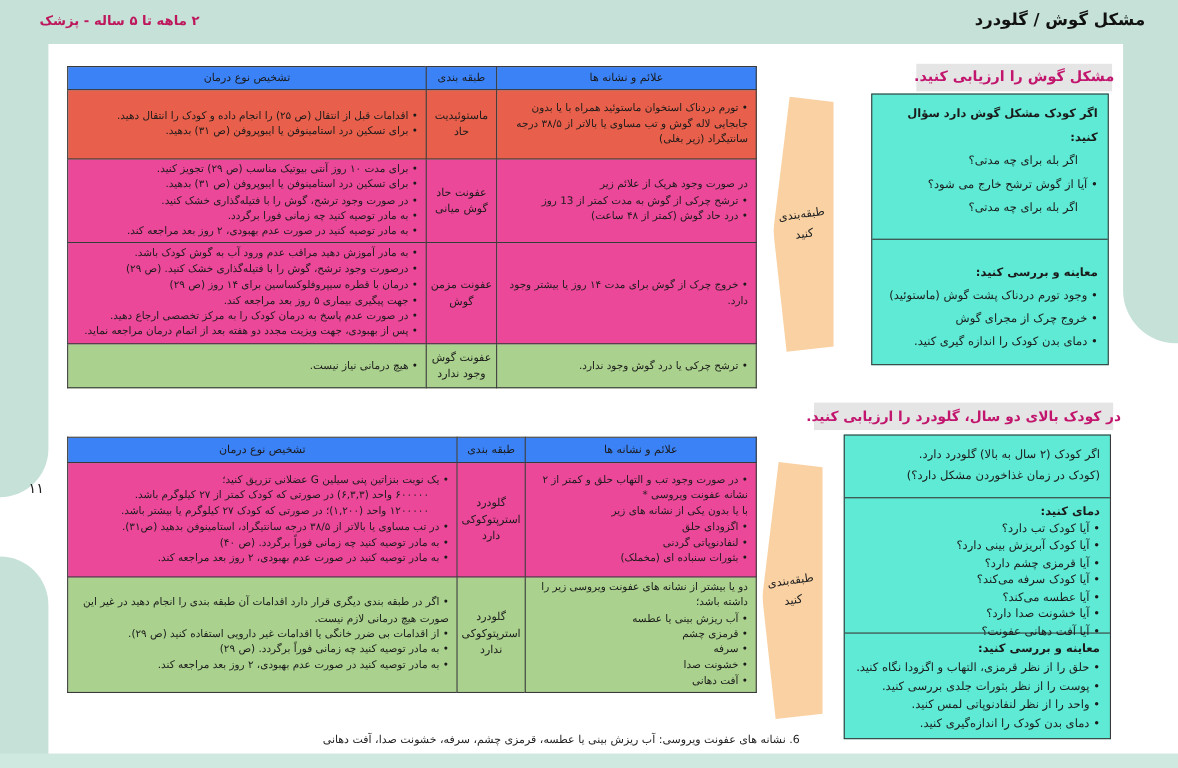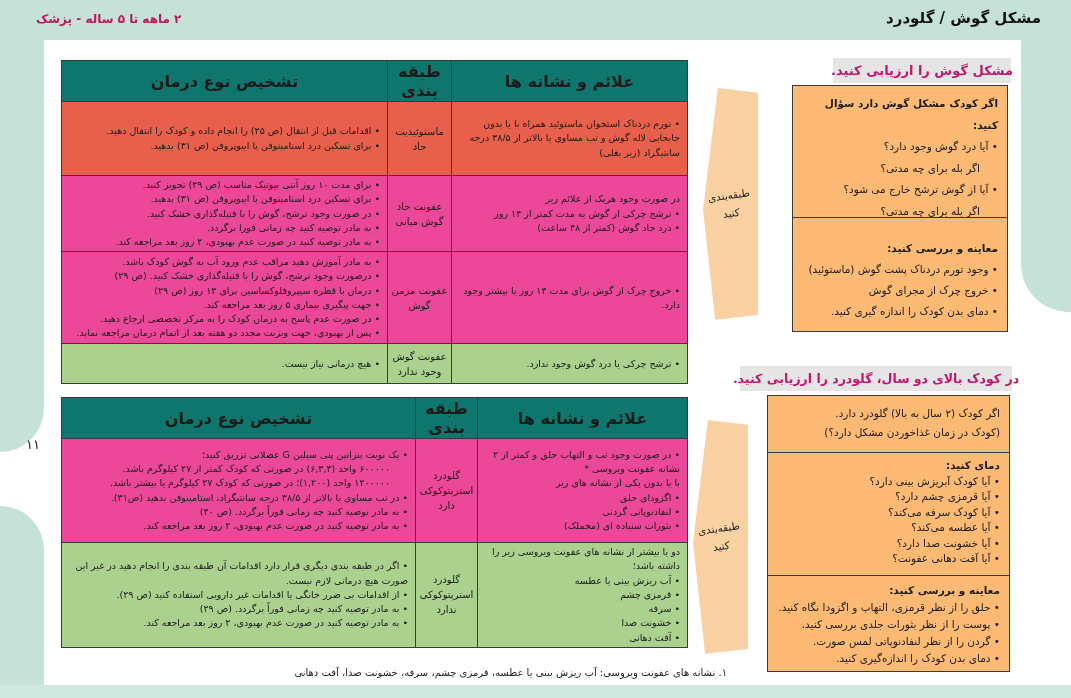--- a/index.html
+++ b/index.html
@@ -18,21 +18,21 @@
   .header-sub{position:absolute;top:12px;left:36px;font-size:12px;font-weight:700;color:#be185d;}
   .page-num{position:absolute;top:437px;left:26px;font-size:13px;color:#222;}
 
   
   .heading{position:absolute;height:25px;background:#e5e5e5;color:#c2166e;font-weight:700;
            display:flex;align-items:center;justify-content:center;white-space:nowrap;}
   .heading-ear{top:58px;right:60px;width:178px;font-size:13px;}
   .heading-throat{top:366px;right:59px;width:272px;font-size:12.5px;}
 
   
-  .qbox{position:absolute;background:#fdba74;border:1.5px solid #3a3a3a;font-size:10.5px;box-sizing:border-box;}
+  .qbox{position:absolute;background:#5eead4;border:1.5px solid #3a3a3a;font-size:10.5px;box-sizing:border-box;}
   .qbox-ear{top:85px;right:63px;width:216px;height:247px;}
   .qbox-ear .cell-a{height:132px;border-bottom:1.5px solid #3a3a3a;padding:7px 9px 0;line-height:2.05;box-sizing:border-box;}
   .qbox-ear .cell-b{padding:20px 9px 0;line-height:2.0;}
   .qbox-throat{top:395px;right:61px;width:243px;height:277px;}
   .qbox-throat .cell-1{height:57px;border-bottom:1.5px solid #3a3a3a;padding:8px 9px 0;line-height:1.8;box-sizing:border-box;}
   .qbox-throat .cell-2{height:123px;border-bottom:1.5px solid #3a3a3a;padding:5px 9px 0;line-height:1.48;box-sizing:border-box;}
   .qbox-throat .cell-3{padding:6px 9px 0;line-height:1.62;}
   .qtitle{font-weight:700;text-align:right;}
   .line{text-align:right;}
   .indent{padding-right:18px;}
@@ -42,21 +42,21 @@
          clip-path:polygon(100% 2%,27% 0%,0% 52%,22% 99%,100% 97%);}
   .arrow-ear{top:88px;right:313px;width:55px;height:234px;}
   .arrow-throat{top:420px;right:323px;width:55px;height:236px;}
   .arrow-text{transform:rotate(-8deg);font-size:10.5px;text-align:center;line-height:1.7;color:#222;}
 
   
   .dtable{position:absolute;border-collapse:collapse;table-layout:fixed;width:626px;background:#fff;border:1.5px solid #3a3a3a;}
   .table-ear{top:60px;right:383px;}
   .table-throat{top:397px;right:383px;}
   .dtable th,.dtable td{border:1px solid #3a3a3a;box-sizing:border-box;}
-  .dtable th{height:21px;font-weight:700;font-size:16px;text-align:center;background:#0f766e;}
+  .dtable th{height:21px;font-weight:400;font-size:10px;text-align:center;background:#3b82f6;}
   .table-throat th{height:23px;}
   td.signs,td.treat{padding:2px 7px;vertical-align:middle;font-size:9.5px;line-height:1.5;}
   td.cls{text-align:center;vertical-align:middle;font-size:10px;line-height:1.5;padding:2px 3px;}
   tr.sev-red td{background:#e8604b;}
   tr.sev-yellow td{background:#ec4899;}
   tr.sev-green td{background:#aad18d;}
   .c1-signs{width:236px;} .c1-cls{width:64px;} .c1-treat{width:326px;}
   .c2-signs{width:210px;} .c2-cls{width:62px;} .c2-treat{width:354px;}
 
   .footnote{position:absolute;top:667px;right:344px;font-size:10px;color:#222;text-align:right;}
@@ -76,21 +76,20 @@
   <div class="header-sub">۲ ماهه تا ۵ ساله - پزشک</div>
   <div class="page-num">۱۱</div>
 
   <div class="heading heading-ear">مشکل گوش را ارزیابی کنید.</div>
 
   <div class="qbox qbox-ear">
     <div class="cell-a">
       <div class="qtitle">اگر کودک مشکل گوش دارد سؤال کنید:</div>
       <div>
 
-      <div class="line">• آیا درد گوش وجود دارد؟</div>
           <div class="line indent">اگر بله برای چه مدتی؟</div>
           <div class="line">• آیا از گوش ترشح خارج می شود؟</div>
           <div class="line indent">اگر بله برای چه مدتی؟</div>
         </div>
     </div>
     <div class="cell-b">
       <div class="qtitle">معاینه و بررسی کنید:</div>
       <div>
 
       <div class="line">• وجود تورم دردناک پشت گوش (ماستوئید)</div>
@@ -114,42 +113,42 @@
         <col class="c1-treat">
       </colgroup>
     <thead>
       <tr>
         <th>علائم و نشانه ها</th>
         <th>طبقه بندی</th>
         <th>تشخیص نوع درمان</th>
       </tr>
     </thead>
     <tbody>
-      <tr class="sev-red" style="height:74px">
+      <tr class="sev-red" style="height:63px">
         <td class="signs">
           <div>
 
           <div class="line">• تورم دردناک استخوان ماستوئید همراه با یا بدون جابجایی لاله گوش و تب مساوی یا بالاتر از ۳۸/۵ درجه سانتیگراد (زیر بغلی)</div>
             </div>
         </td>
         <td class="cls">ماستوئیدیت حاد</td>
         <td class="treat">
           <div>
 
           <div class="line">• اقدامات قبل از انتقال (ص ۲۵) را انجام داده و کودک را انتقال دهید.</div>
               <div class="line">• برای تسکین درد استامینوفن یا ایبوپروفن (ص ۳۱) بدهید.</div>
             </div>
         </td>
       </tr>
       <tr class="sev-yellow" style="height:73px">
         <td class="signs">
           <div>
 
           <div class="line">در صورت وجود هریک از علائم زیر</div>
-              <div class="line">• ترشح چرکی از گوش به مدت کمتر از ۱۴ روز</div>
+              <div class="line">• ترشح چرکی از گوش به مدت کمتر از 13 روز</div>
               <div class="line">• درد حاد گوش (کمتر از ۴۸ ساعت)</div>
             </div>
         </td>
         <td class="cls">عفونت حاد گوش میانی</td>
         <td class="treat">
           <div>
 
           <div class="line">• برای مدت ۱۰ روز آنتی بیوتیک مناسب (ص ۲۹) تجویز کنید.</div>
               <div class="line">• برای تسکین درد استامینوفن یا ایبوپروفن (ص ۳۱) بدهید.</div>
               <div class="line">• در صورت وجود ترشح، گوش را با فتیله‌گذاری خشک کنید.</div>
@@ -203,35 +202,36 @@
       <div>
 
       <div class="line">اگر کودک (۲ سال به بالا) گلودرد دارد.</div>
           <div class="line">(کودک در زمان غذاخوردن مشکل دارد؟)</div>
         </div>
     </div>
     <div class="cell-2">
       <div class="qtitle">دمای کنید:</div>
       <div>
 
+      <div class="line">• آیا کودک تب دارد؟</div>
           <div class="line">• آیا کودک آبریزش بینی دارد؟</div>
           <div class="line">• آیا قرمزی چشم دارد؟</div>
           <div class="line">• آیا کودک سرفه می‌کند؟</div>
           <div class="line">• آیا عطسه می‌کند؟</div>
           <div class="line">• آیا خشونت صدا دارد؟</div>
           <div class="line">• آیا آفت دهانی عفونت؟</div>
         </div>
     </div>
     <div class="cell-3">
       <div class="qtitle">معاینه و بررسی کنید:</div>
       <div>
 
       <div class="line">• حلق را از نظر قرمزی، التهاب و اگزودا نگاه کنید.</div>
           <div class="line">• پوست را از نظر بثورات جلدی بررسی کنید.</div>
-          <div class="line">• گردن را از نظر لنفادنوپاتی لمس صورت.</div>
+          <div class="line">• واحد را از نظر لنفادنوپاتی لمس کنید.</div>
           <div class="line">• دمای بدن کودک را اندازه‌گیری کنید.</div>
         </div>
     </div>
   </div>
 
   <div class="arrow arrow-throat">
     <div class="arrow-text">
       <div>طبقه‌بندی</div>
       <div>کنید</div>
     </div>
@@ -294,15 +294,15 @@
           <div class="line">• اگر در طبقه بندی دیگری قرار دارد اقدامات آن طبقه بندی را انجام دهید در غیر این صورت هیچ درمانی لازم نیست.</div>
               <div class="line">• از اقدامات بی ضرر خانگی یا اقدامات غیر دارویی استفاده کنید (ص ۲۹).</div>
               <div class="line">• به مادر توصیه کنید چه زمانی فوراً برگردد. (ص ۲۹)</div>
               <div class="line">• به مادر توصیه کنید در صورت عدم بهبودی، ۲ روز بعد مراجعه کند.</div>
             </div>
         </td>
       </tr>
     </tbody>
   </table>
 
-  <div class="footnote">۱. نشانه های عفونت ویروسی: آب ریزش بینی یا عطسه، قرمزی چشم، سرفه، خشونت صدا، آفت دهانی</div>
+  <div class="footnote">6. نشانه های عفونت ویروسی: آب ریزش بینی یا عطسه، قرمزی چشم، سرفه، خشونت صدا، آفت دهانی</div>
 
 </div>
 
 </body></html>

